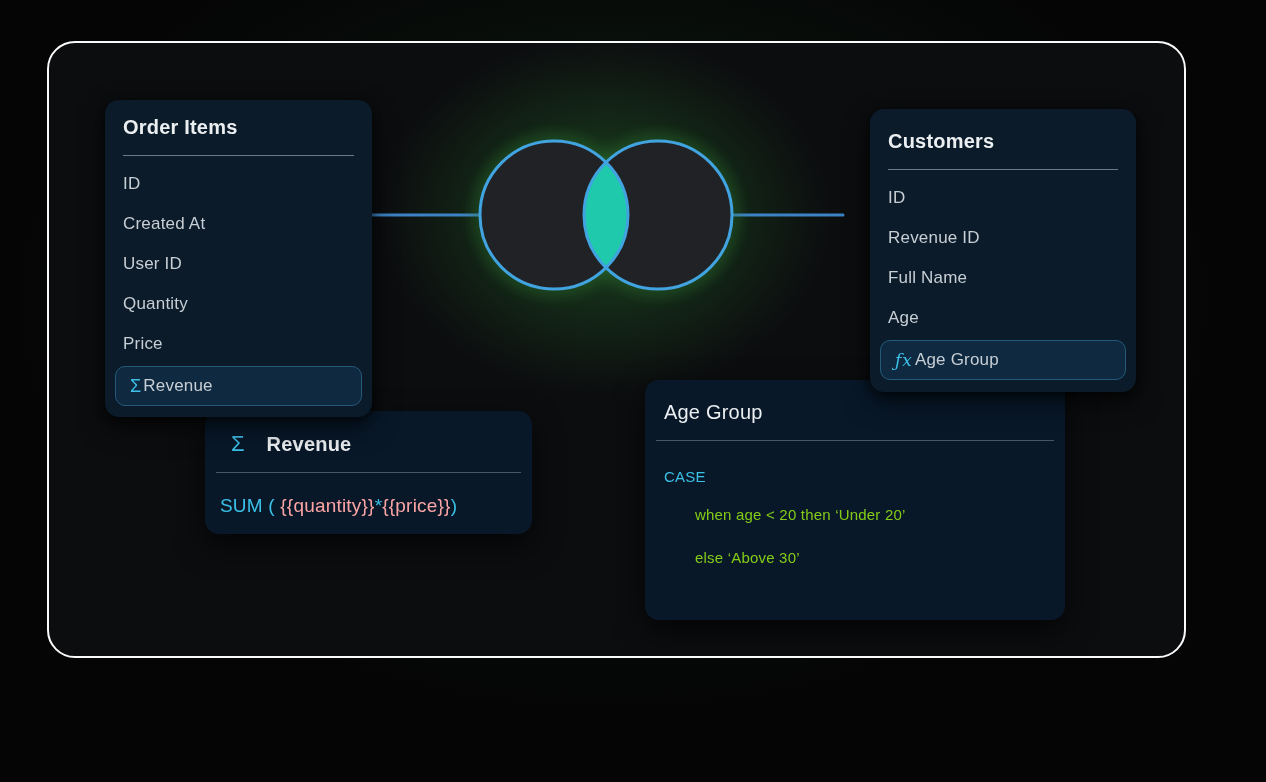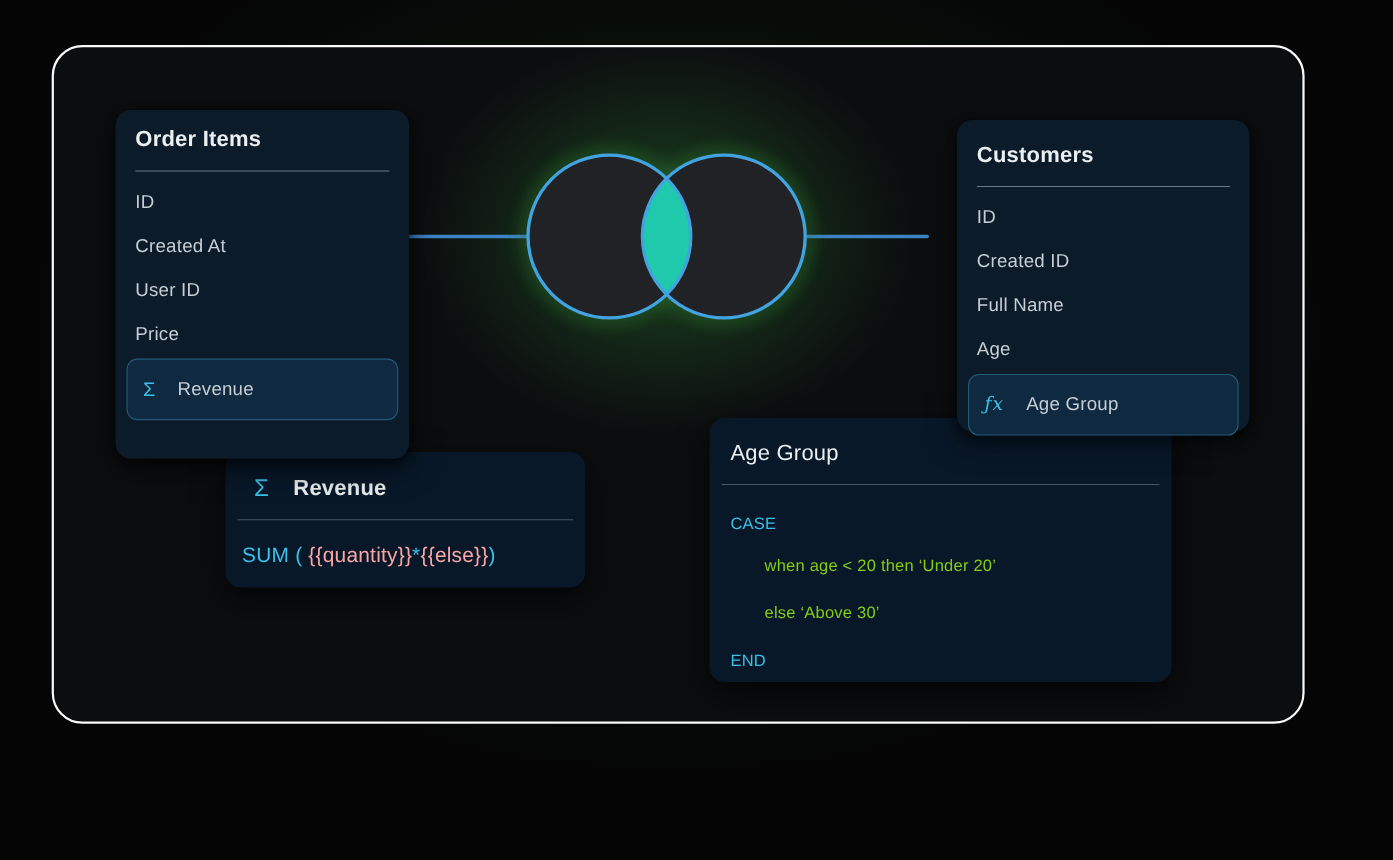--- a/index.html
+++ b/index.html
@@ -47,25 +47,25 @@
   .card--customers{ left: 821px; top: 66px; width: 266px; height: 283px; }
   .card-title {
     margin: 15px 18px 0; font-size: 20px; font-weight: 700; letter-spacing: 0.2px;
     color: var(--text-primary, #eceff1); line-height: 24px;
   }
   .card--customers .card-title { margin-top: 20px; }
   .card-divider { margin: 16px 18px 0; border-top: 1.5px solid rgba(190,201,210,0.55); }
   .fields { list-style: none; margin-top: 8px; }
   .field { height: 40px; line-height: 40px; padding-left: 18px; font-size: 17px; letter-spacing: 0.2px; }
   .field.highlight {
-    margin: 2px 10px 0; padding-left: 14px; height: 56px;
+    margin: 2px 10px 0; padding-left: 14px; height: 40px;
     background: var(--highlight-bg, #0e2940);
     border: 1px solid var(--highlight-border, #245a78);
     border-radius: 10px;
-    display: flex; align-items: center; gap: 20px; line-height: normal;
+    display: flex; align-items: center; gap: 2px; line-height: normal;
   }
   .ficon { font-size: 18px; color: var(--accent, #3bc0e8); }
   .ficon.fx { font-style: italic; font-family: "DejaVu Serif", serif; font-size: 17px; letter-spacing: 1px; }
 
   .panel {
     position: absolute; z-index: 3;
     background: var(--panel-bg, #081829);
     border-radius: 14px;
     box-shadow: 0 12px 30px rgba(0,0,0,0.65);
     color: var(--text-secondary, #d3d9de);
@@ -112,57 +112,57 @@
     <circle class="venn-stroke" cx="192" cy="93" r="74"></circle>
     <circle class="venn-stroke" cx="296" cy="93" r="74"></circle>
   </svg>
 
   <section class="panel panel--revenue">
     <div class="panel-head">
       <span class="sigma">Σ</span>
       <span class="panel-title">Revenue</span>
     </div>
     <div class="panel-divider"></div>
-    <div class="formula"><span class="accent">SUM ( </span><span class="plain">{{quantity}}</span><span class="accent">*</span><span class="plain">{{else}}</span><span class="accent">)</span></div>
+    <div class="formula"><span class="accent">SUM ( </span><span class="plain">{{quantity}}</span><span class="accent">*</span><span class="plain">{{price}}</span><span class="accent">)</span></div>
   </section>
 
   <section class="panel panel--case">
     <div class="panel-head">
       <span class="panel-title">Age Group</span>
     </div>
     <div class="panel-divider"></div>
     <div class="code">
       <div class="code-line kw">CASE</div>
       <div class="code-line indent">when age &lt; 20 then ‘Under 20’</div>
       <div class="code-line indent">else ‘Above 30’</div>
-      <div class="code-line kw">END</div>
     </div>
   </section>
 
   <section class="card card--orders">
     <h2 class="card-title">Order Items</h2>
     <div class="card-divider"></div>
     <ul class="fields">
       <li class="field">ID</li>
       <li class="field">Created At</li>
       <li class="field">User ID</li>
+      <li class="field">Quantity</li>
       <li class="field">Price</li>
       <li class="field highlight">
         <span class="ficon">Σ</span>
         <span>Revenue</span>
       </li>
     </ul>
   </section>
 
   <section class="card card--customers">
     <h2 class="card-title">Customers</h2>
     <div class="card-divider"></div>
     <ul class="fields">
       <li class="field">ID</li>
-      <li class="field">Created ID</li>
+      <li class="field">Revenue ID</li>
       <li class="field">Full Name</li>
       <li class="field">Age</li>
       <li class="field highlight">
         <span class="ficon fx">ƒx</span>
         <span>Age Group</span>
       </li>
     </ul>
   </section>
 </div>
 

